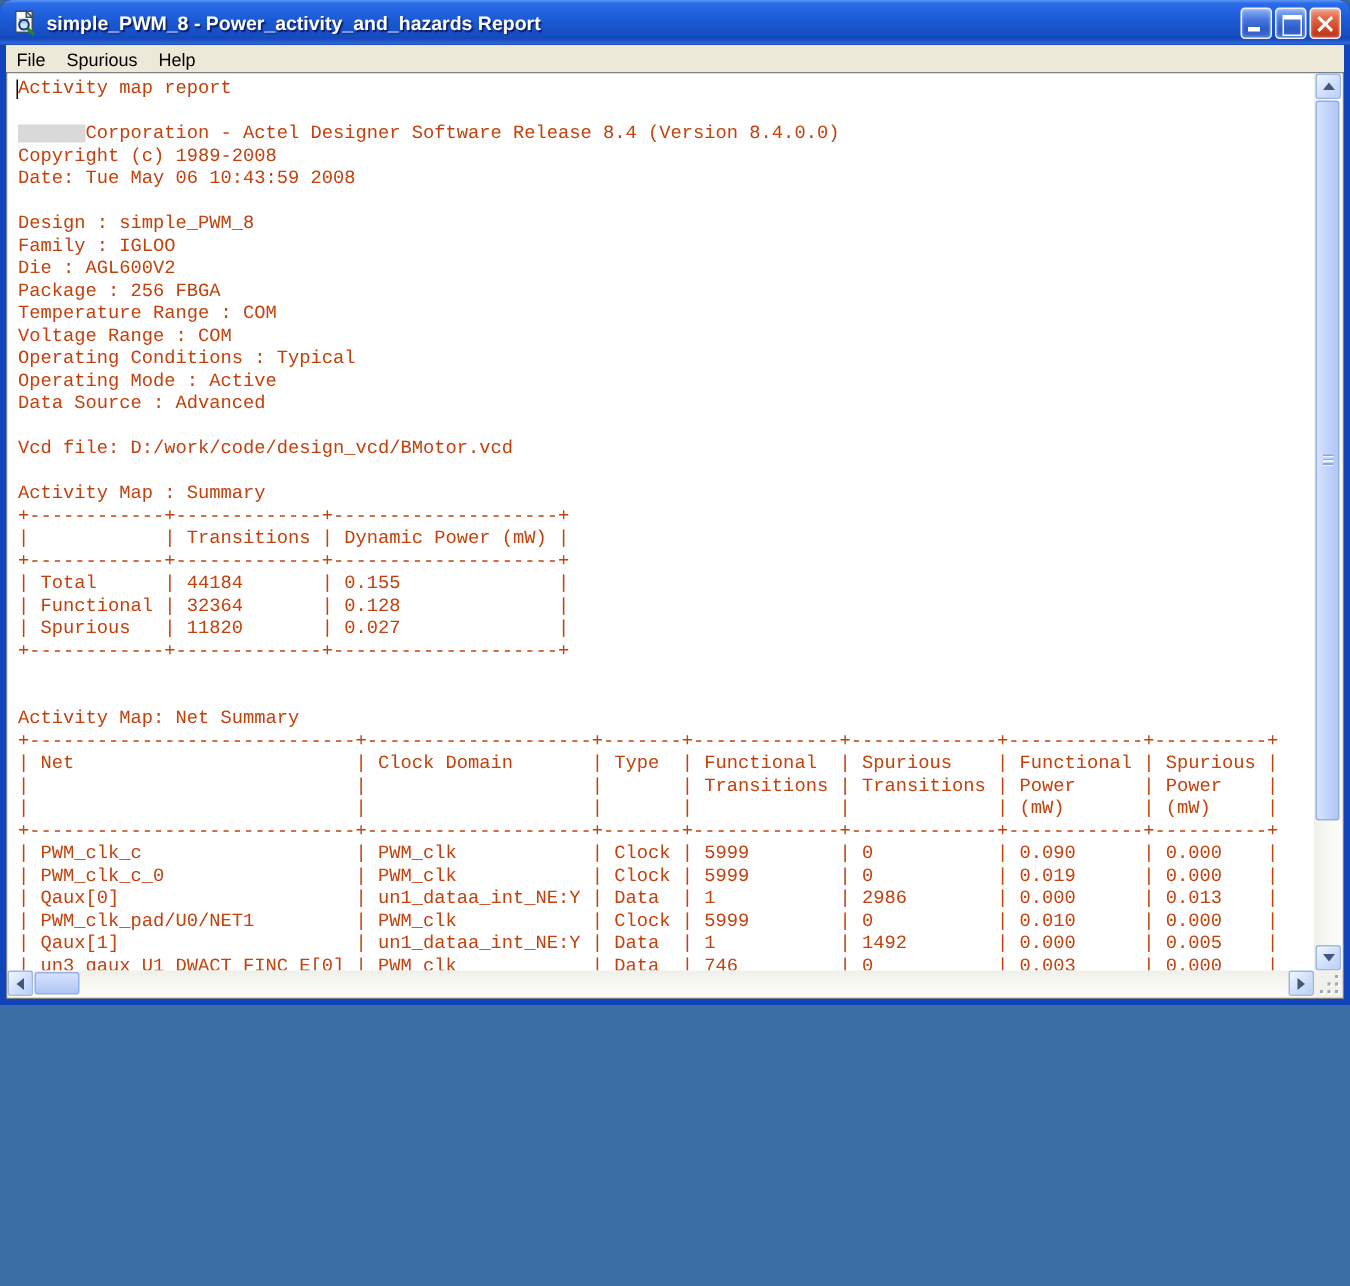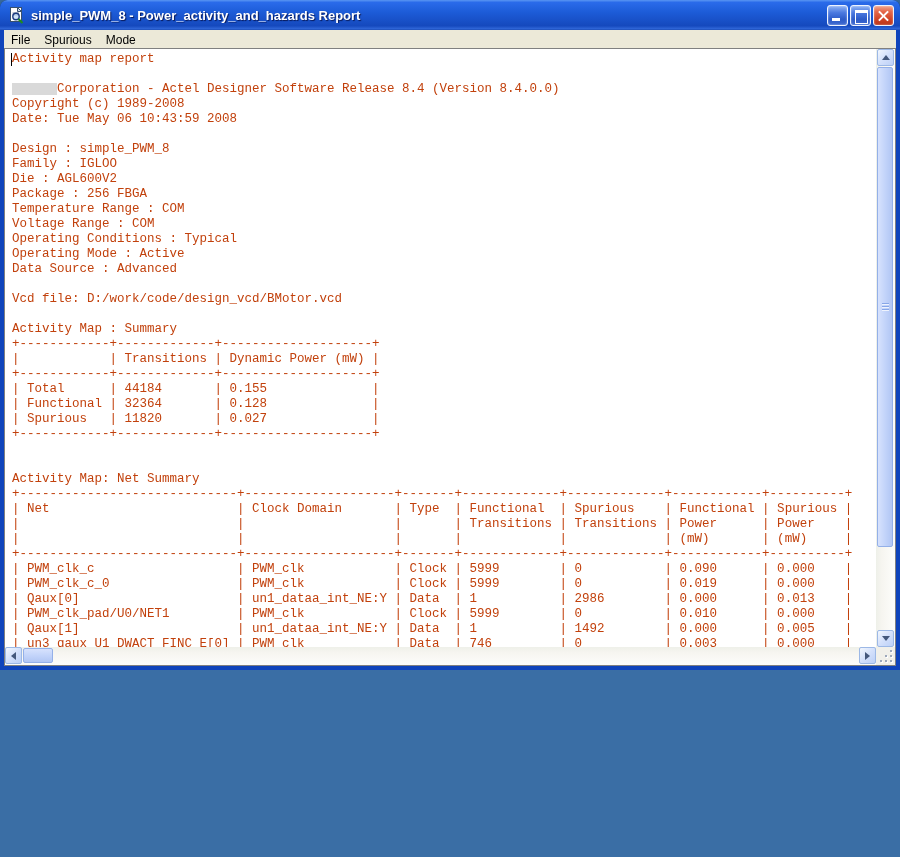--- a/index.html
+++ b/index.html
@@ -133,21 +133,21 @@
     <div class="win-btns">
       <div class="wbtn glyph-min" title="Minimize"></div>
       <div class="wbtn glyph-max" title="Maximize"></div>
       <div class="wbtn close glyph-x" title="Close"></div>
     </div>
   </div>
 
   <div class="menubar">
     <span class="menu-item">File</span>
     <span class="menu-item">Spurious</span>
-    <span class="menu-item">Mode</span>
+    <span class="menu-item">Help</span>
   </div>
 
   <div class="client">
 
     <div class="viewport">
       <pre class="report">Activity map report
 
       Corporation - Actel Designer Software Release 8.4 (Version 8.4.0.0)
 Copyright (c) 1989-2008
 Date: Tue May 06 10:43:59 2008

